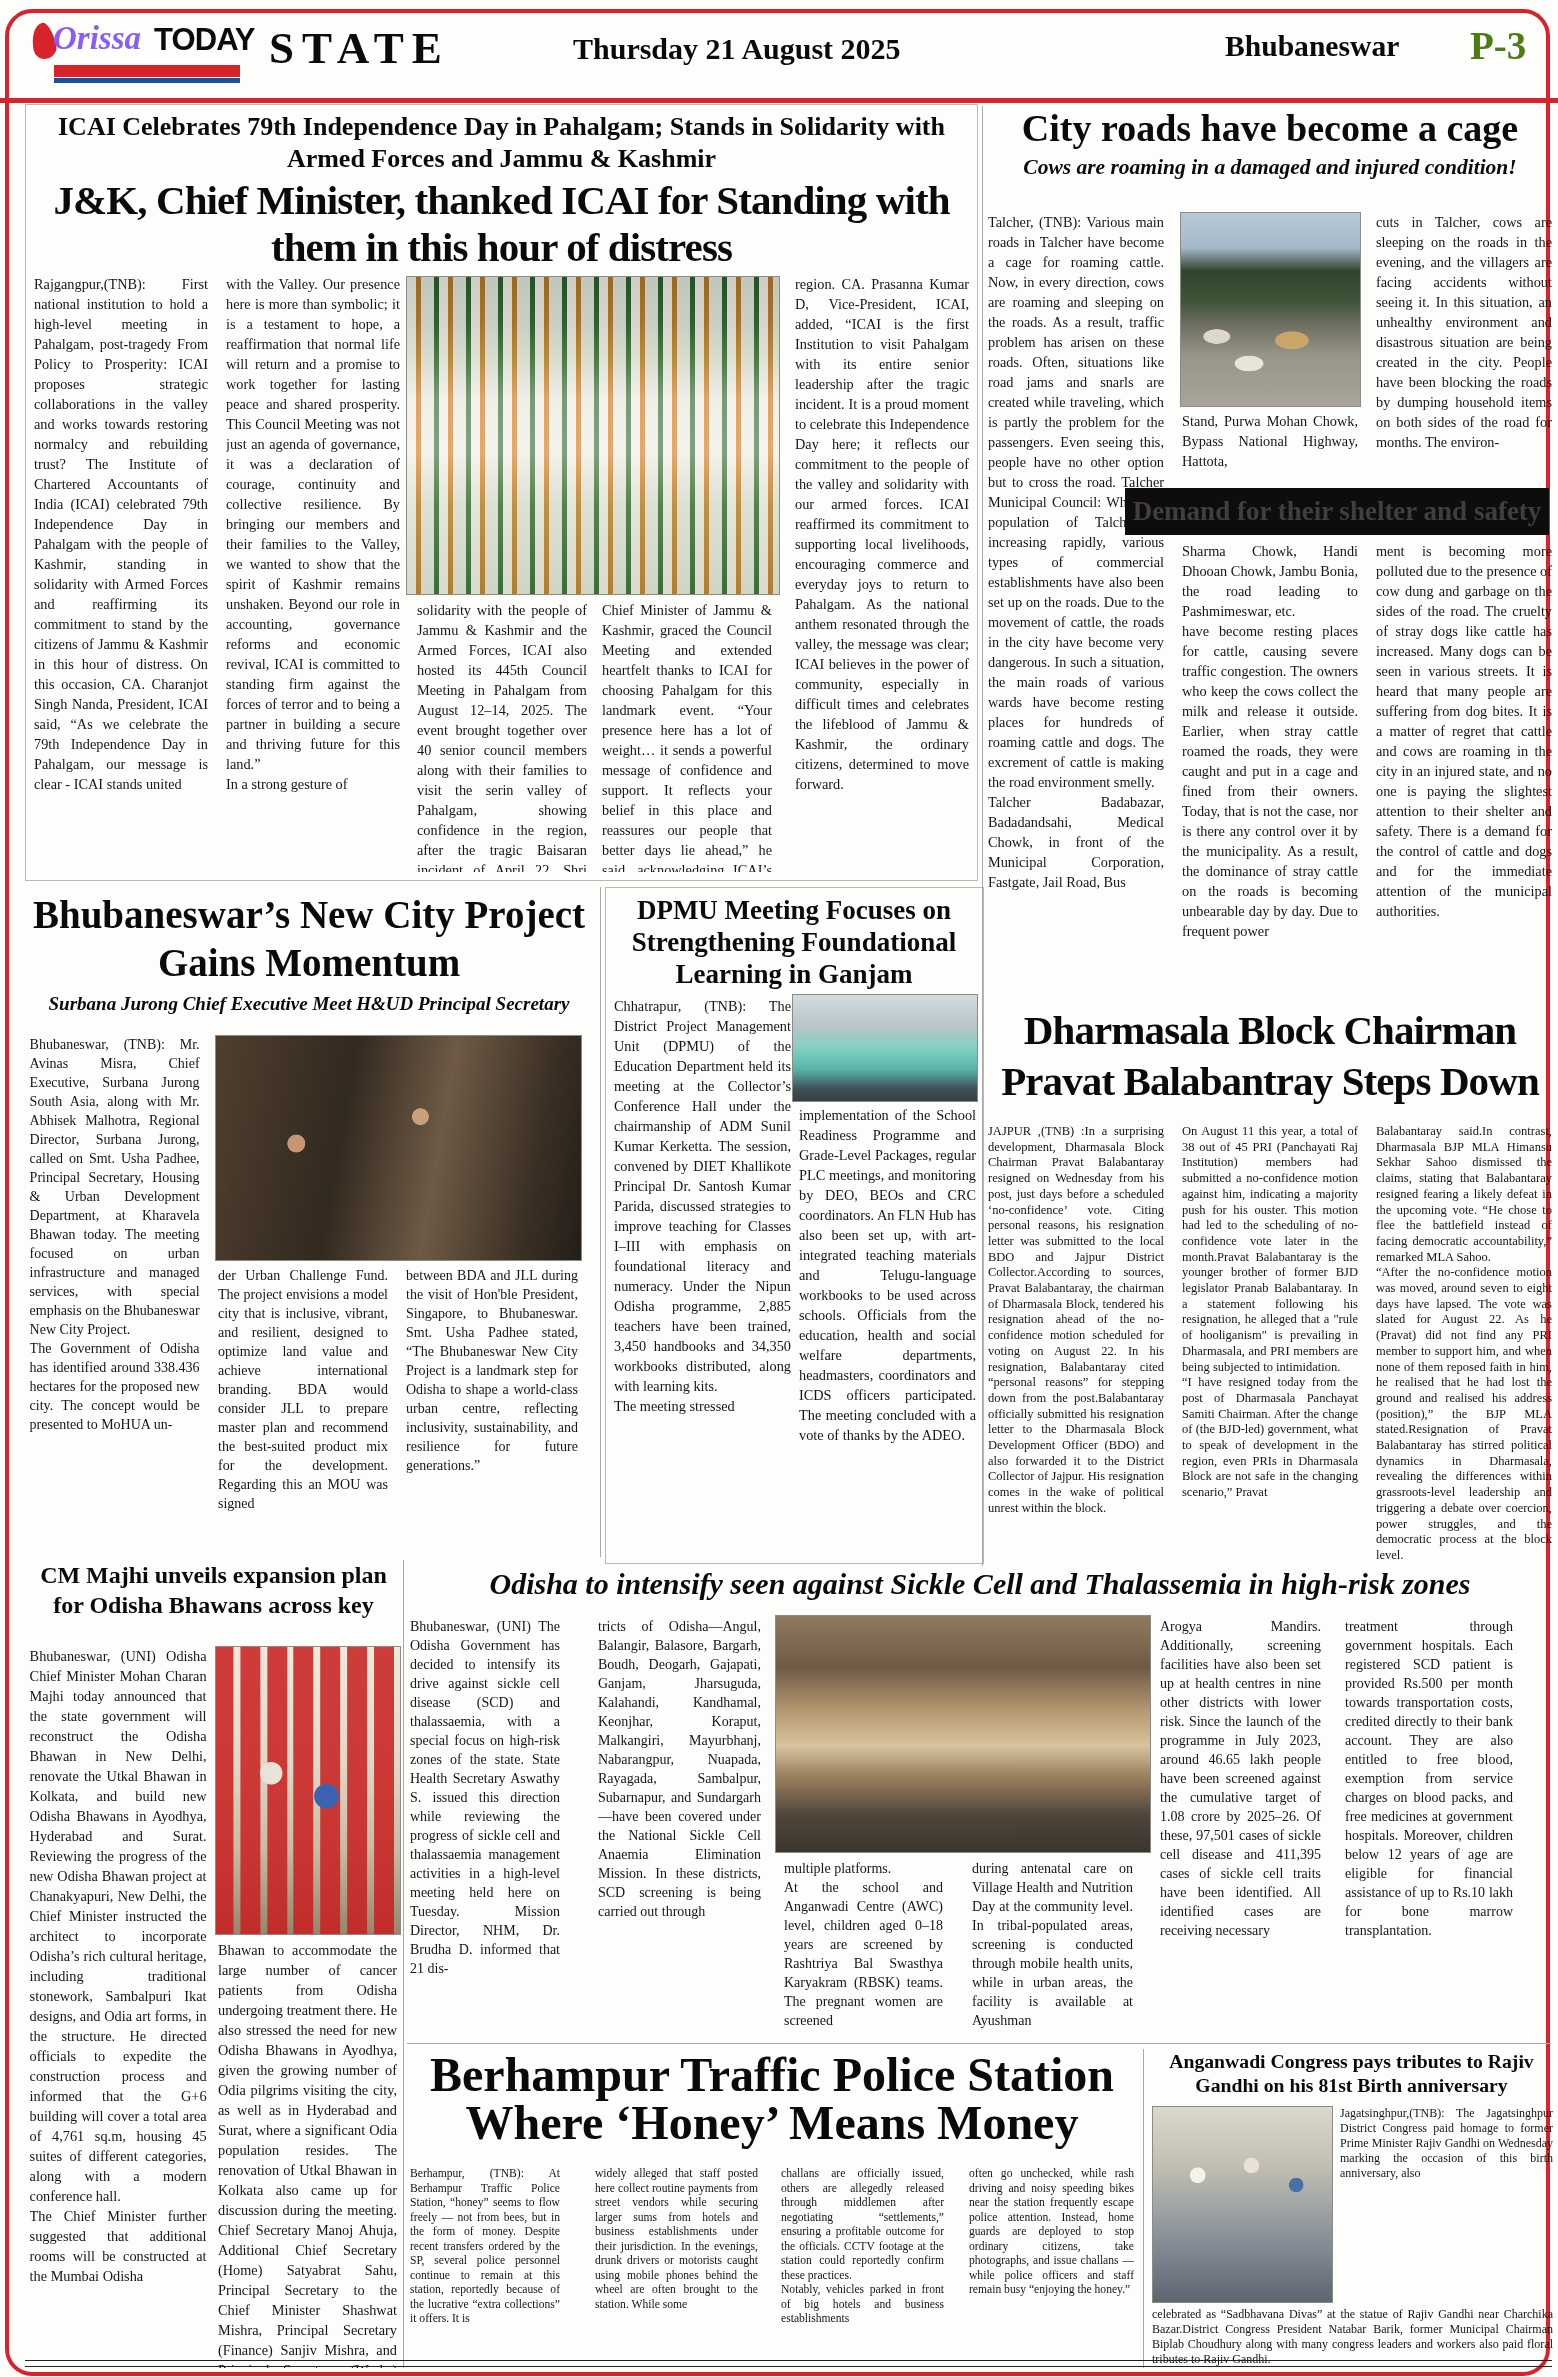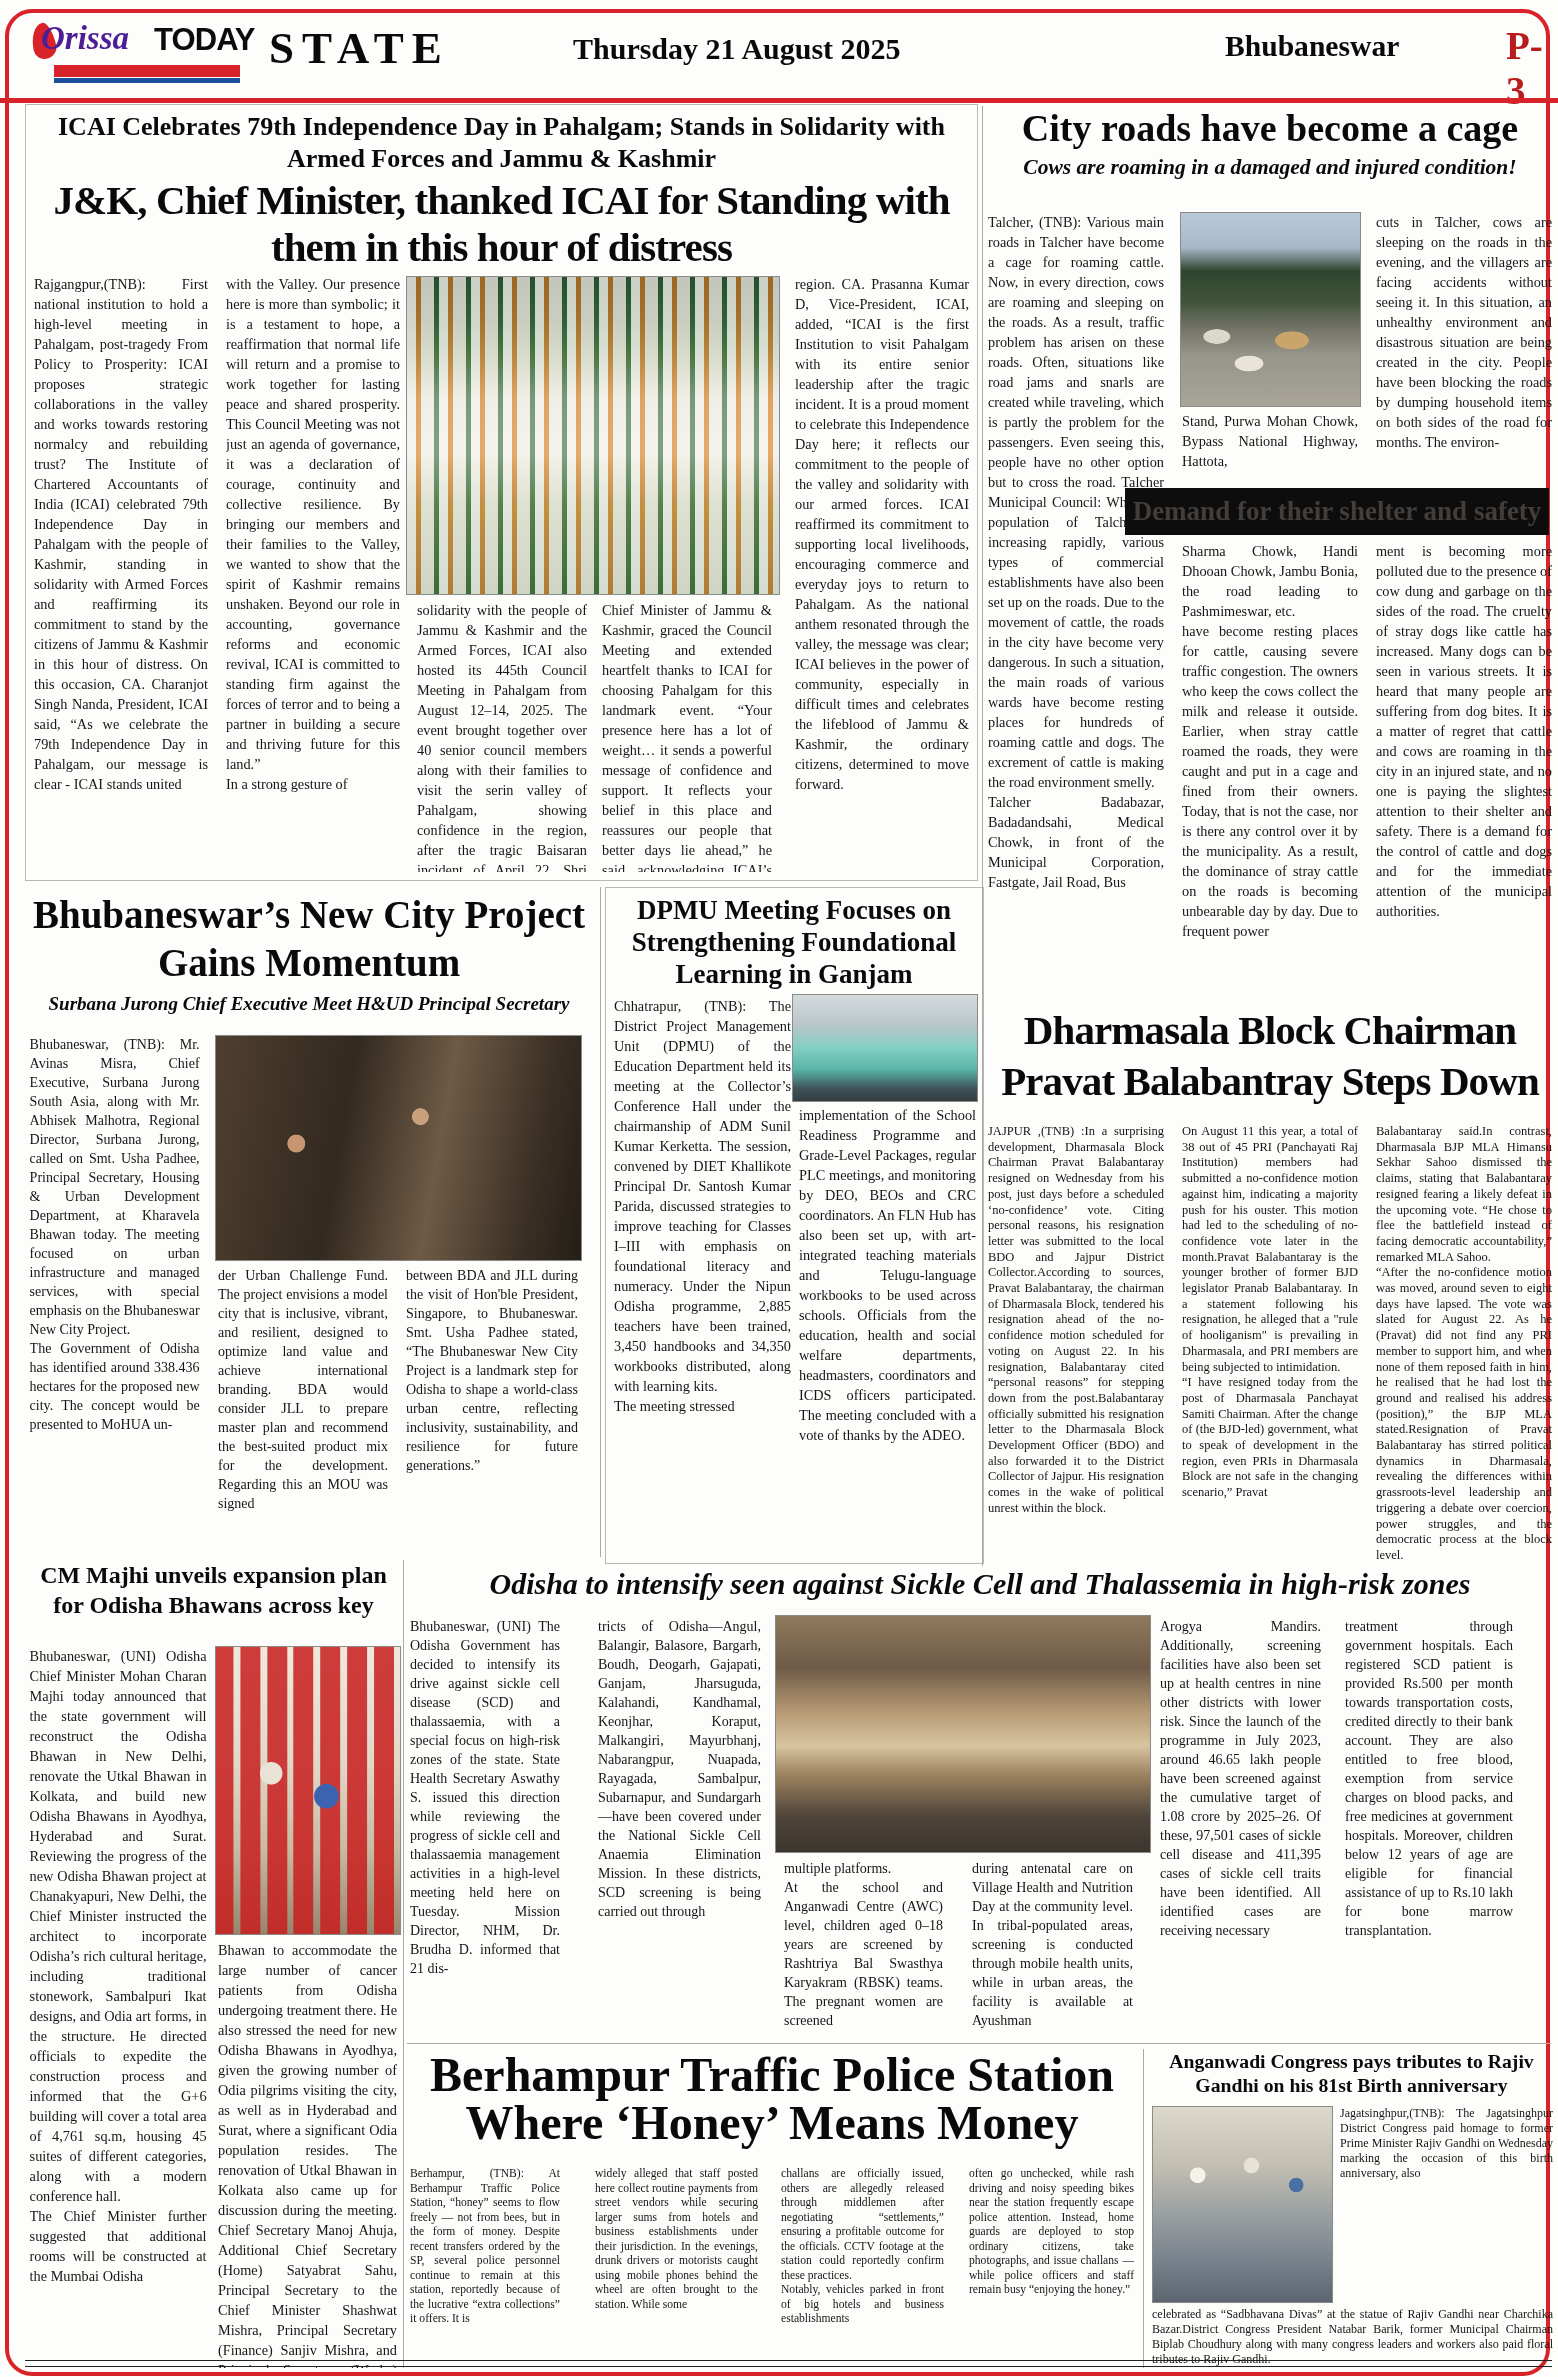--- a/index.html
+++ b/index.html
@@ -19,28 +19,28 @@
   .vline{position:absolute;width:1.3px;background:#a9a9a5;}
   .hline{position:absolute;height:1.3px;background:#a9a9a5;}
   .bottomrule{position:absolute;left:25px;top:2360px;width:1527px;height:4.5px;border-top:1.3px solid #222;border-bottom:1.3px solid #222;}
   .ph{position:absolute;overflow:hidden;border:0.9px solid #8a8a86;background-repeat:no-repeat;}
   .banner{position:absolute;background:#0d0d0d;color:#433e3a;font-weight:700;text-align:center;
           font-family:"Liberation Serif",serif;overflow:hidden;}
   
   .logo{position:absolute;left:32px;top:18px;width:208px;height:81px;}
   .logo .flame{position:absolute;left:0;top:5.4px;width:23px;height:36px;background:#d8232a;
                border-radius:60% 40% 55% 45%/70% 70% 30% 30%;transform:rotate(-12deg);}
-  .logo .t1{position:absolute;left:9px;top:1.8px;font-style:italic;font-weight:700;font-size:33px;font-family:"Liberation Serif",serif;color:#4c1d95;}
+  .logo .t1{position:absolute;left:21px;top:1.8px;font-style:italic;font-weight:700;font-size:33px;font-family:"Liberation Serif",serif;color:#8b5cf6;}
   .logo .t2{position:absolute;left:122px;top:3.6px;font-weight:700;font-size:31px;font-family:"Liberation Sans",sans-serif;color:#0c0c0c;letter-spacing:-0.9px;}
   .logo .rbar{position:absolute;left:21.5px;top:47px;width:186px;height:11.6px;background:#d8232a;}
   .logo .bbar{position:absolute;left:21.5px;top:60px;width:186px;height:5.4px;background:#1c4f9c;}
   .mast-section{position:absolute;left:269px;top:21.5px;font-size:45px;font-weight:700;letter-spacing:8px;font-family:"Liberation Serif",serif;color:#0a0a0a;}
   .mast-date{position:absolute;left:573px;top:32px;font-size:30px;font-weight:700;font-family:"Liberation Serif",serif;color:#0a0a0a;}
   .mast-city{position:absolute;left:1225px;top:30px;font-size:29.6px;font-weight:700;font-family:"Liberation Serif",serif;color:#0a0a0a;}
-  .mast-page{position:absolute;left:1470px;top:23px;font-size:39px;font-weight:700;font-family:"Liberation Serif",serif;color:#b91c1c;margin-left:36px;}
+  .mast-page{position:absolute;left:1470px;top:23px;font-size:39px;font-weight:700;font-family:"Liberation Serif",serif;color:#4d7c0f;}
   
   .ph-icai{background:
     repeating-linear-gradient(90deg, rgba(255,255,255,.75) 0 9px, rgba(242,134,38,.55) 9px 14.3px, rgba(255,255,255,.7) 14.3px 27px, rgba(19,101,53,.45) 27px 32px),
     linear-gradient(180deg,#31401f 0%,#4e5e33 15%,#7e8c5a 26%,#c9c6ae 38%,#d8d3bd 55%,#8d9a63 72%,#5f7240 100%);
     background-size:100% 26%,100% 100%;background-position:0 38%,0 0;}
   .ph-talcher{background:
     radial-gradient(ellipse 23px 12.5px at 38% 78%, #e8e4da 0 60%, transparent 65%),
     radial-gradient(ellipse 27px 14.3px at 62% 66%, #caa56a 0 60%, transparent 65%),
     radial-gradient(ellipse 21.5px 11.6px at 20% 64%, #ddd8cc 0 60%, transparent 65%),
     linear-gradient(180deg,#b9c9d9 0%,#a6b8c9 18%,#30452f 30%,#3f5438 46%,#6e6f62 58%,#98958a 74%,#a8a499 100%);}

